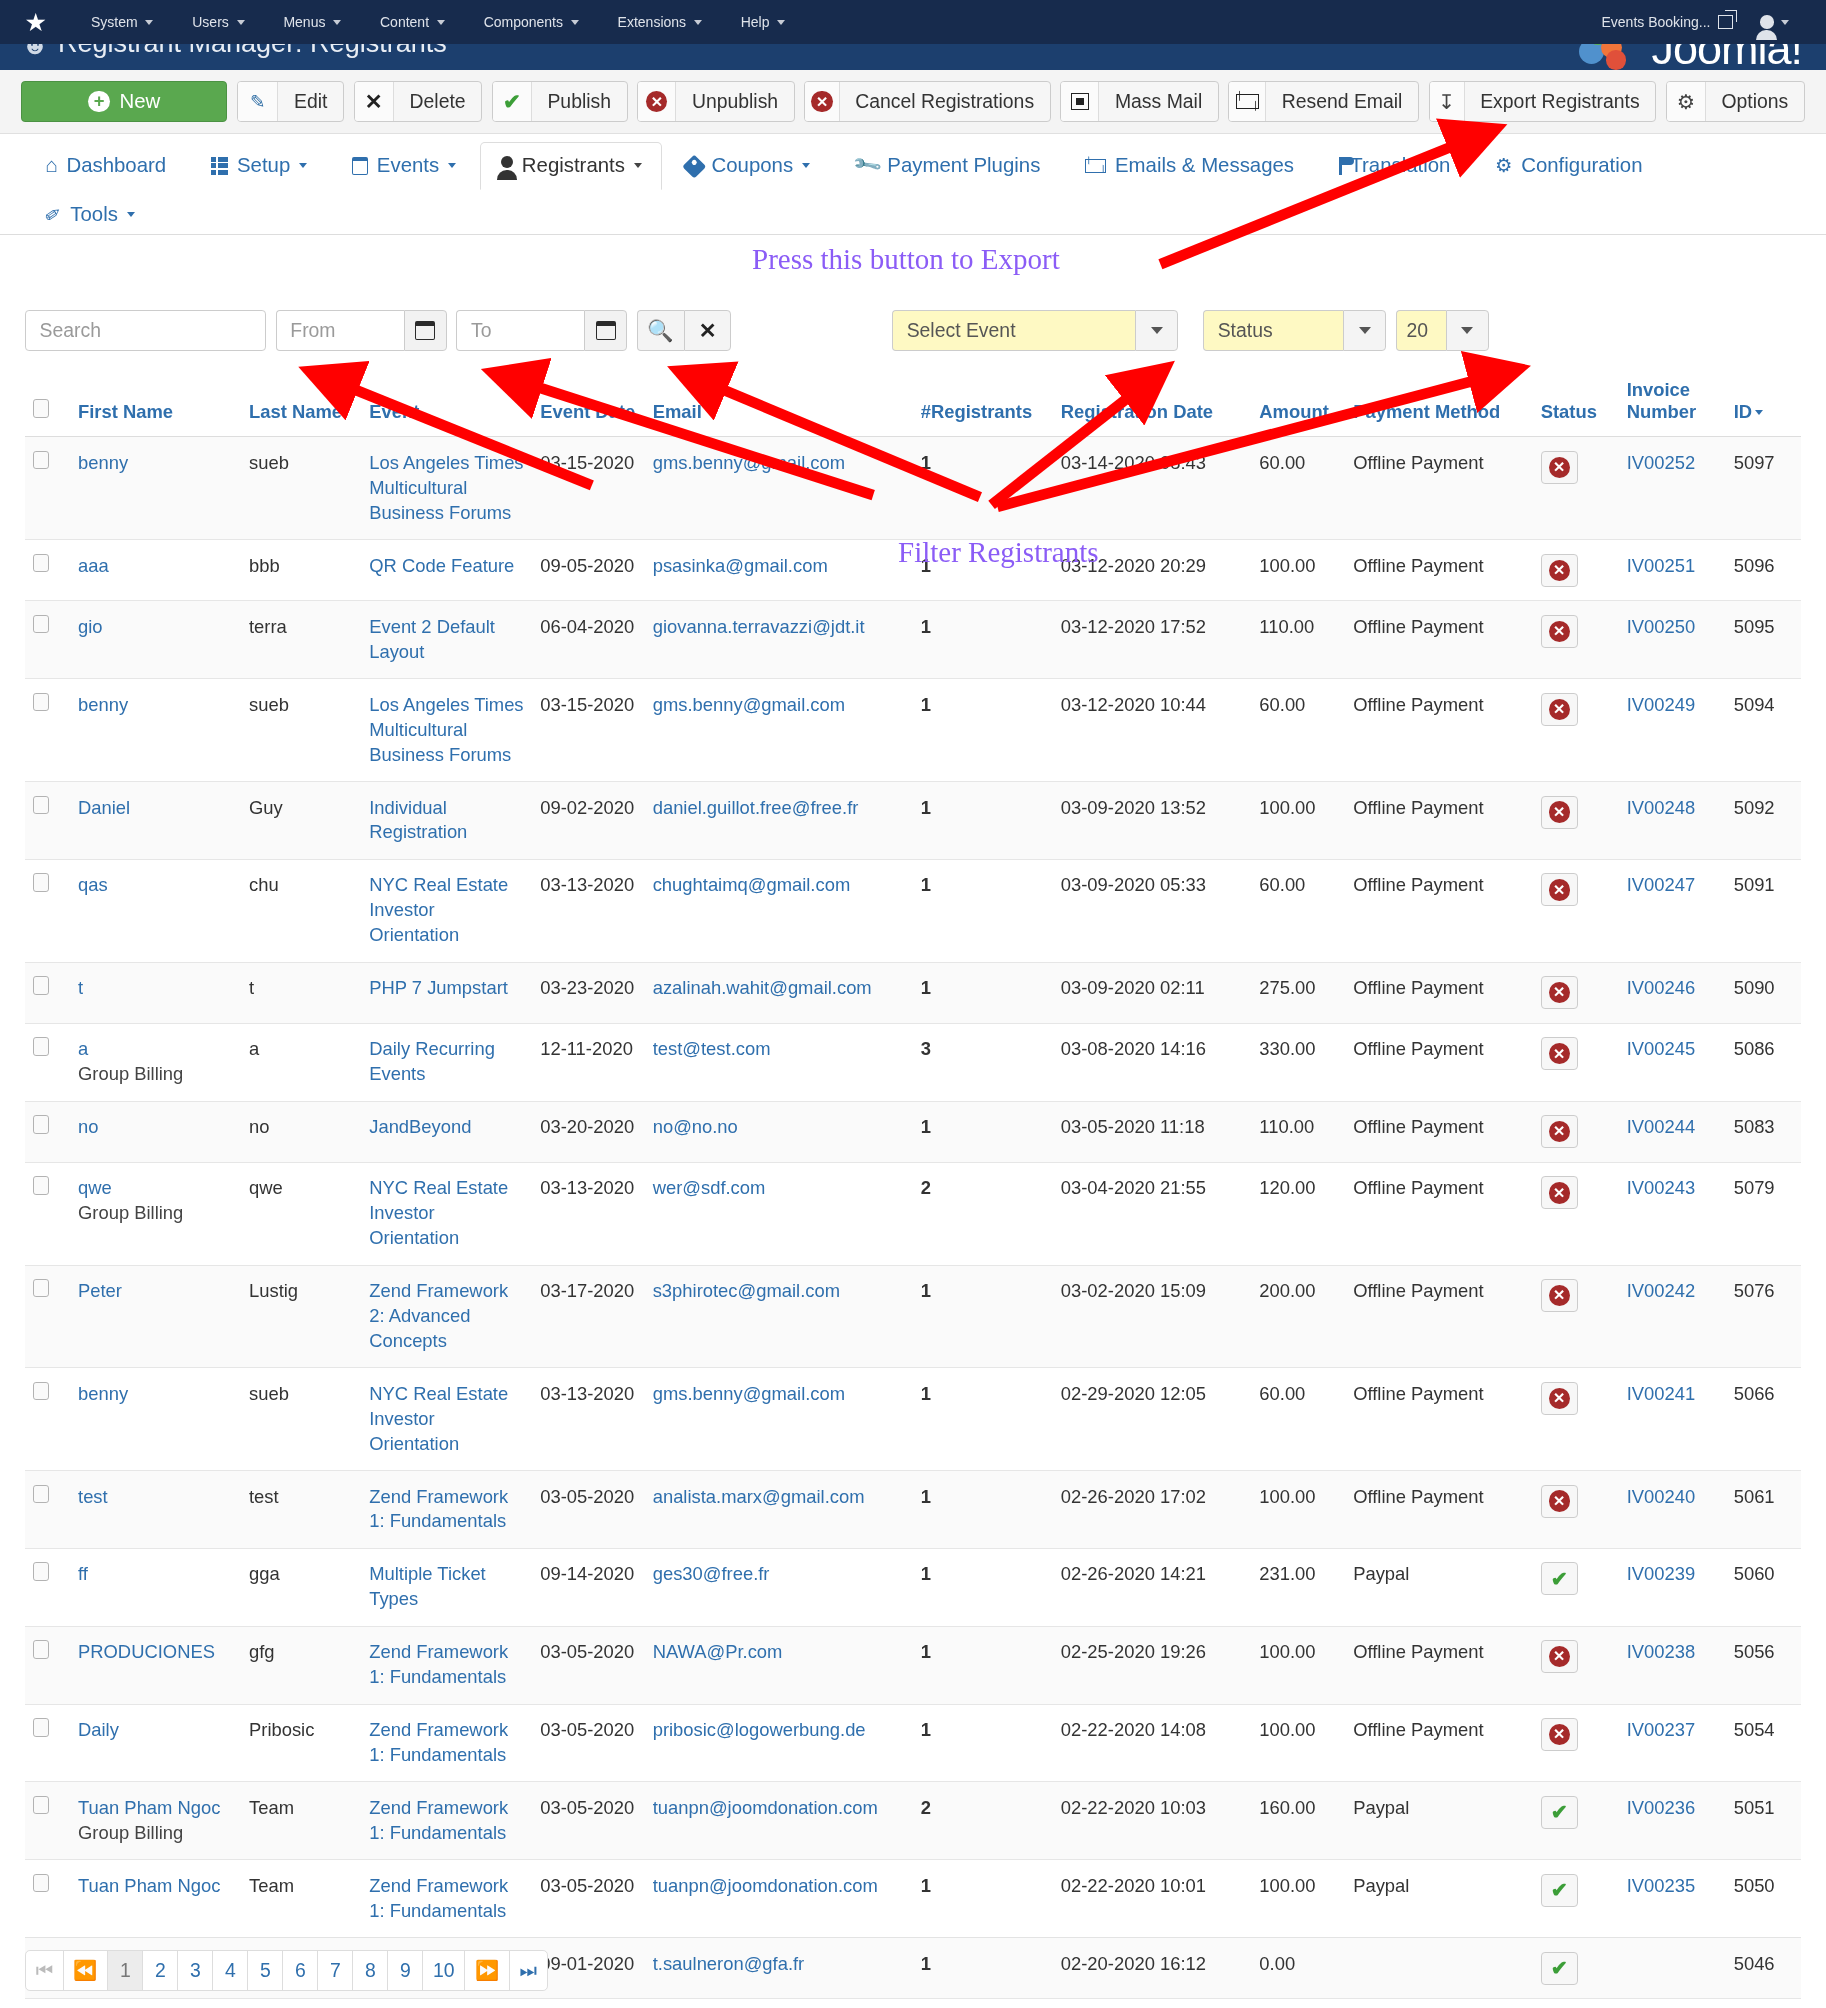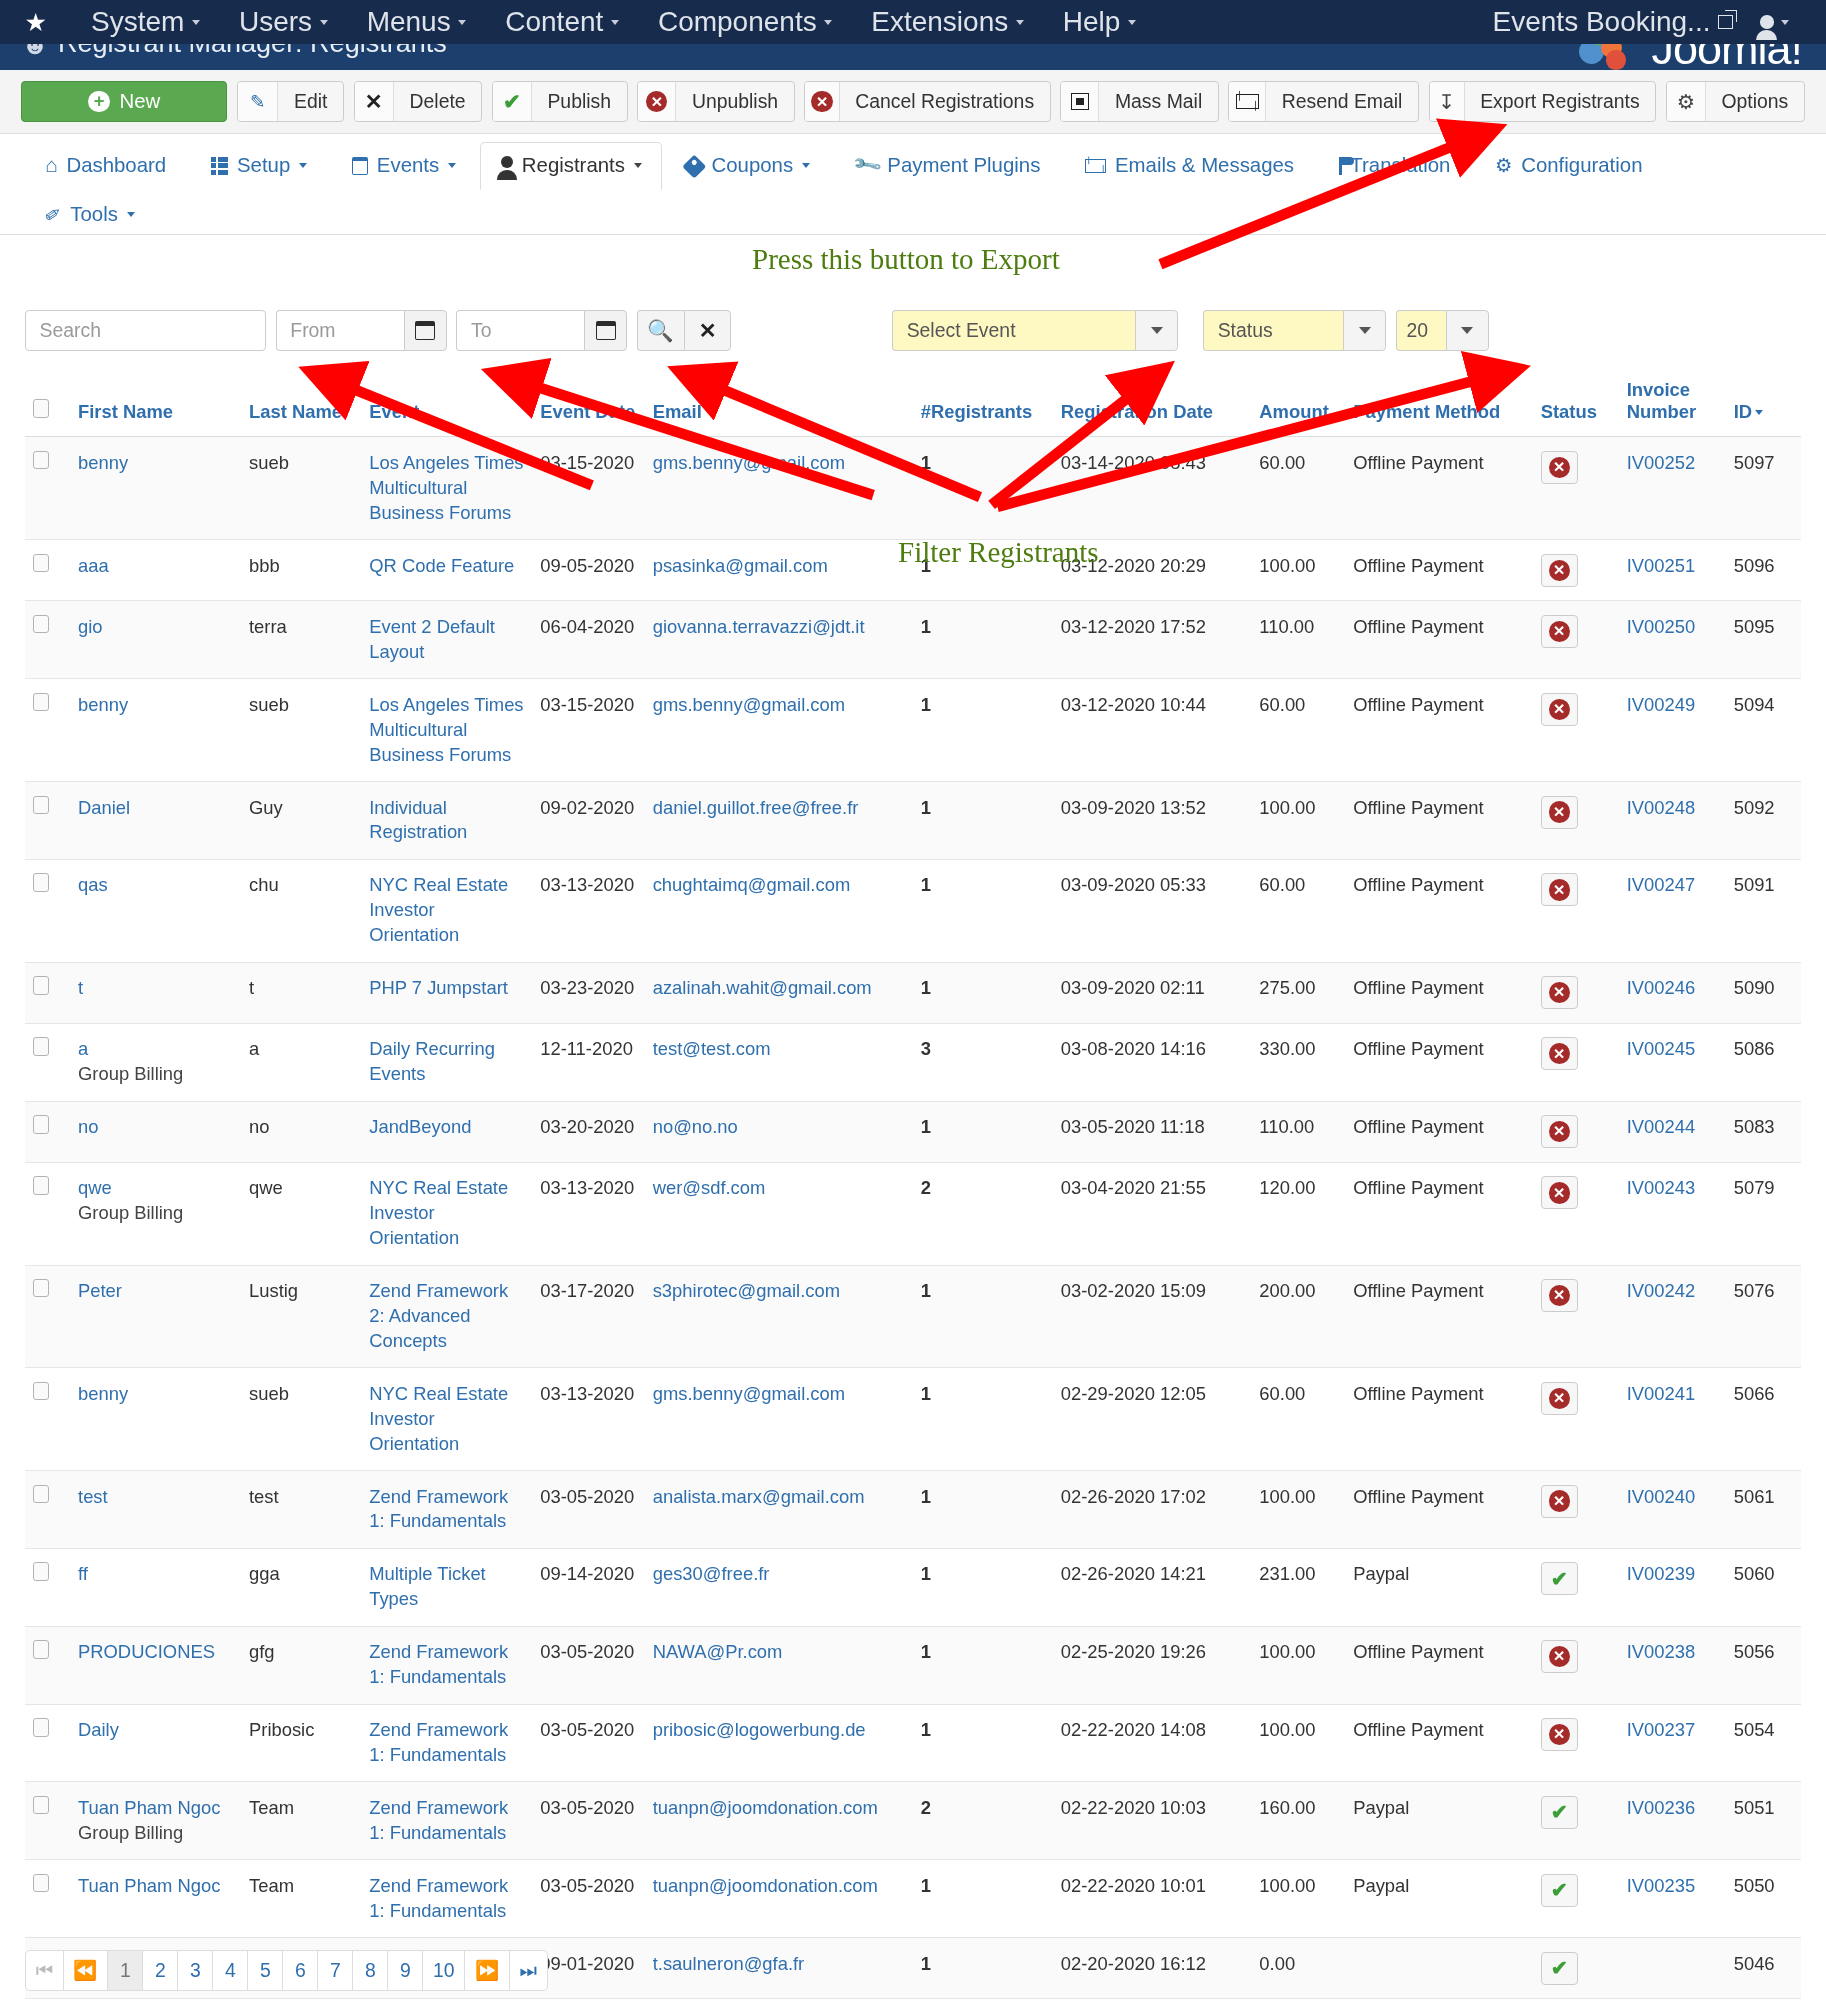--- a/index.html
+++ b/index.html
@@ -17,21 +17,21 @@
     position:absolute; top:0; left:0; width:1826px; height:44px;
     background:#172b4d; color:#fff;
     display:flex; align-items:center;
     z-index:30;
   }
   .joomla-mark{ width:29px; height:29px; margin-left:21.3px; margin-right:21.3px;
     display:flex; align-items:center; justify-content:center; color:#fff; font-size:25px; line-height:1;}
   .amenu{ display:flex; align-items:center; height:44px; }
   .amenu-item{
     color:#dfe3ea; padding:0 19.4px; height:44px;
-    display:flex; align-items:center; gap:7.8px; font-size:28px; white-space:nowrap;
+    display:flex; align-items:center; gap:7.8px; font-size:14px; white-space:nowrap;
   }
   .caret-d{ width:0;height:0;border-left:4.9px solid transparent;border-right:4.9px solid transparent;border-top:5.8px solid #c7ccd6; display:inline-block;}
   .abar-right{ margin-left:auto; display:flex; align-items:center; height:44px; padding-right:23px; }
   .abar-right .amenu-item{ padding:0 13.6px; }
   .ext-ico{ display:inline-block; width:14.6px; height:14.6px; border:1.9px solid #dfe3ea; position:relative; }
   .ext-ico:after{ content:""; position:absolute; right:-4.9px; top:-5.8px; width:10.7px; height:10.7px;
     border-top:1.9px solid #dfe3ea; border-right:1.9px solid #dfe3ea; }
   .user-ico{ display:inline-block; width:13.6px;height:13.6px; border-radius:50%; background:#dfe3ea; position:relative;}
   .user-ico:after{ content:""; position:absolute; left:-3.9px; top:14.6px; width:21.3px;height:10.7px;border-radius:10.7px 10.7px 0 0; background:#dfe3ea;}
 
@@ -193,21 +193,21 @@
   }
   .pg{
     min-width:35px; height:39px; padding:0 9.7px; display:flex;align-items:center;justify-content:center;
     border-right:1px solid #ddd; font-size:19.4px; color:#2f6fad;
   }
   .pg:last-child{ border-right:none; }
   .pg.active{ background:#ececec; color:#777; }
   .pg.dim{ color:#bbb; }
   .pagesep{ position:absolute; top:1937px; left:25px; width:1776px; height:1px; background:#e3e3e3; }
   .anno-text{
-    position:absolute; color:#4d7c0f; font-family:"Liberation Serif", serif; font-size:29px; z-index:52;
+    position:absolute; color:#8b5cf6; font-family:"Liberation Serif", serif; font-size:29px; z-index:52;
     white-space:nowrap;
   }
   svg.arrows{ position:absolute; top:0; left:0; width:1826px; height:2009px; z-index:51; pointer-events:none; }
 </style>
 </head>
 <body>
 
 <div class="adminbar">
   <div class="joomla-mark">★</div>
   <div class="amenu">

